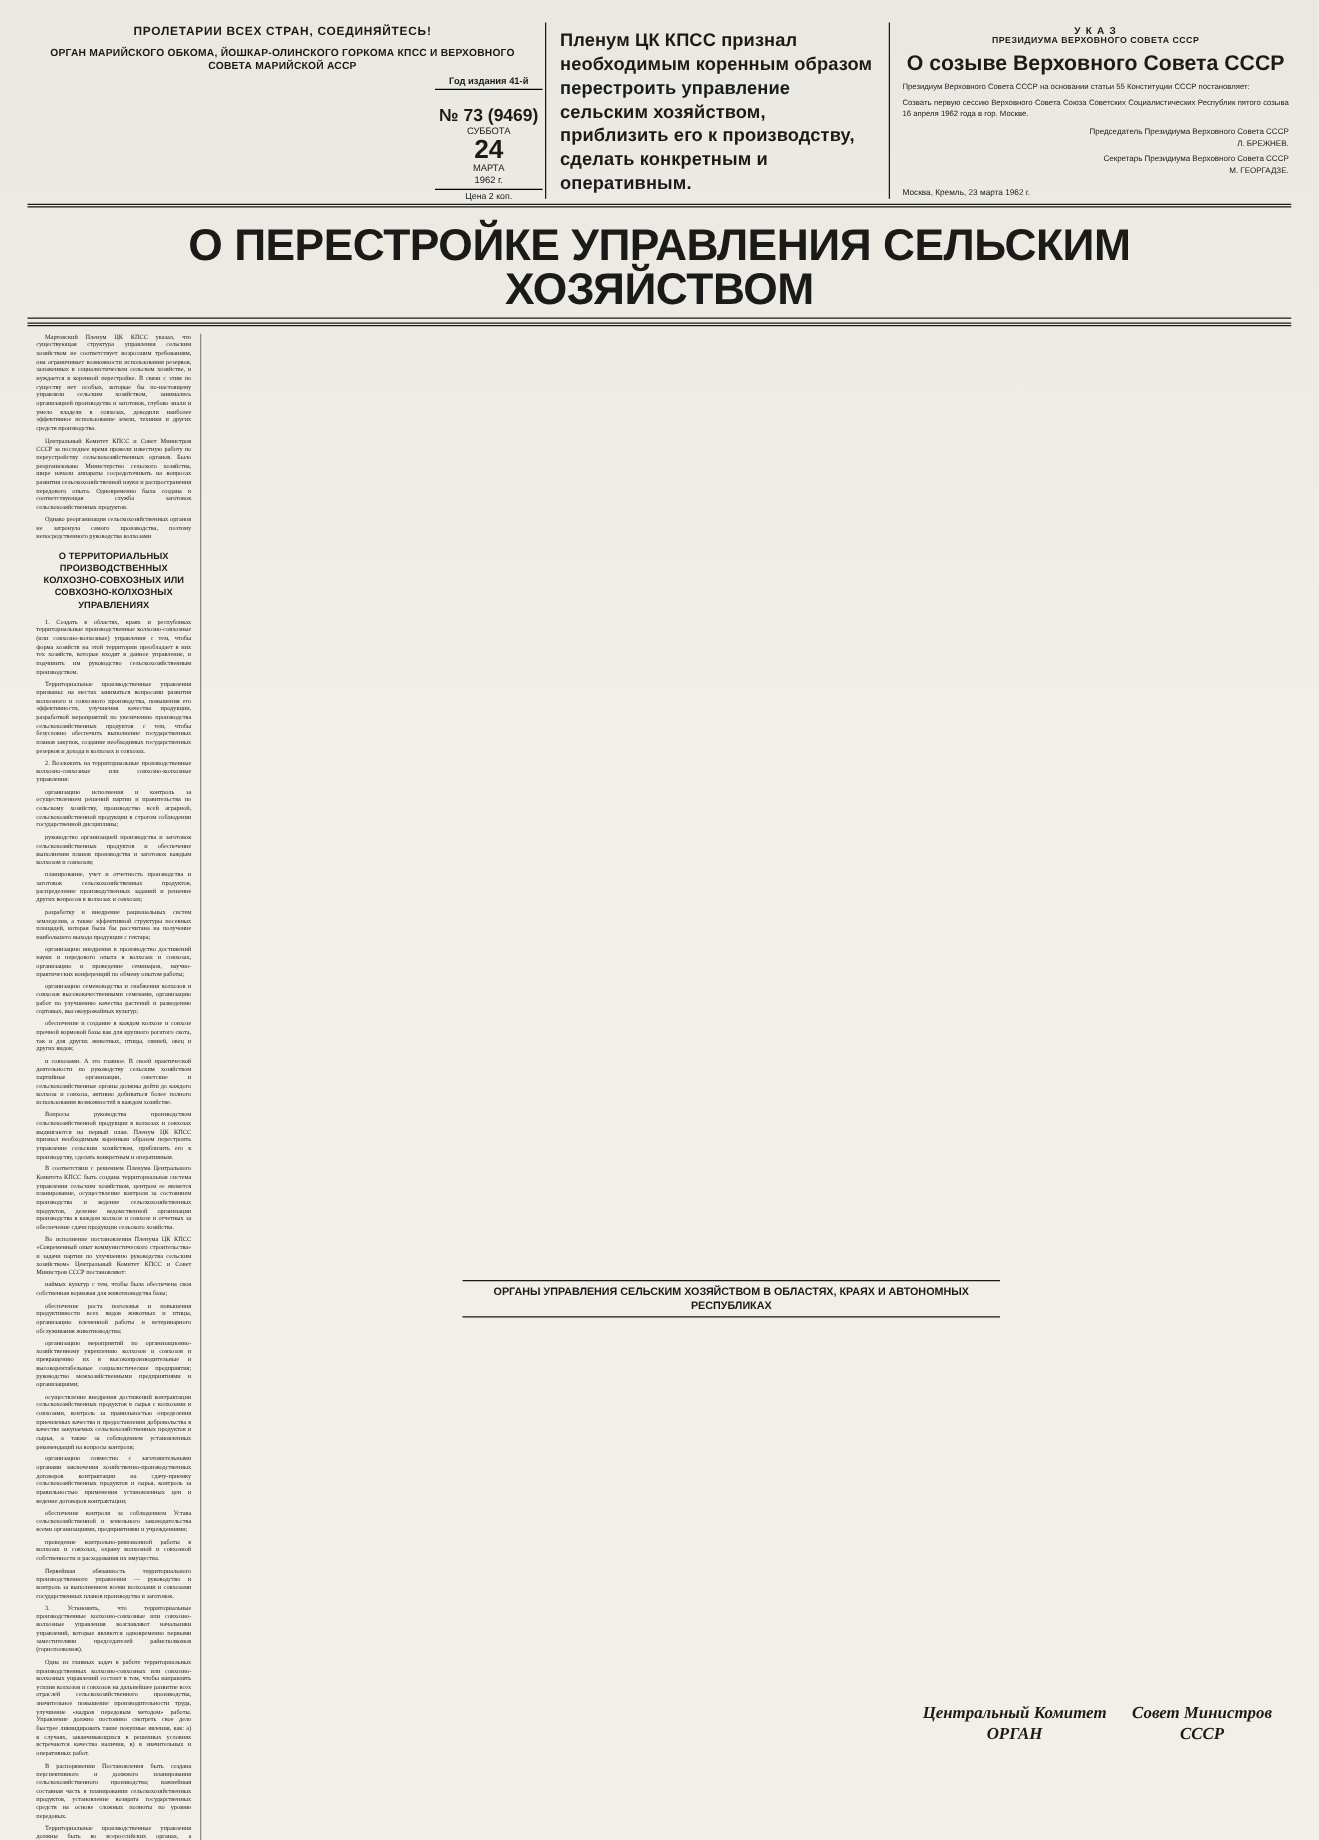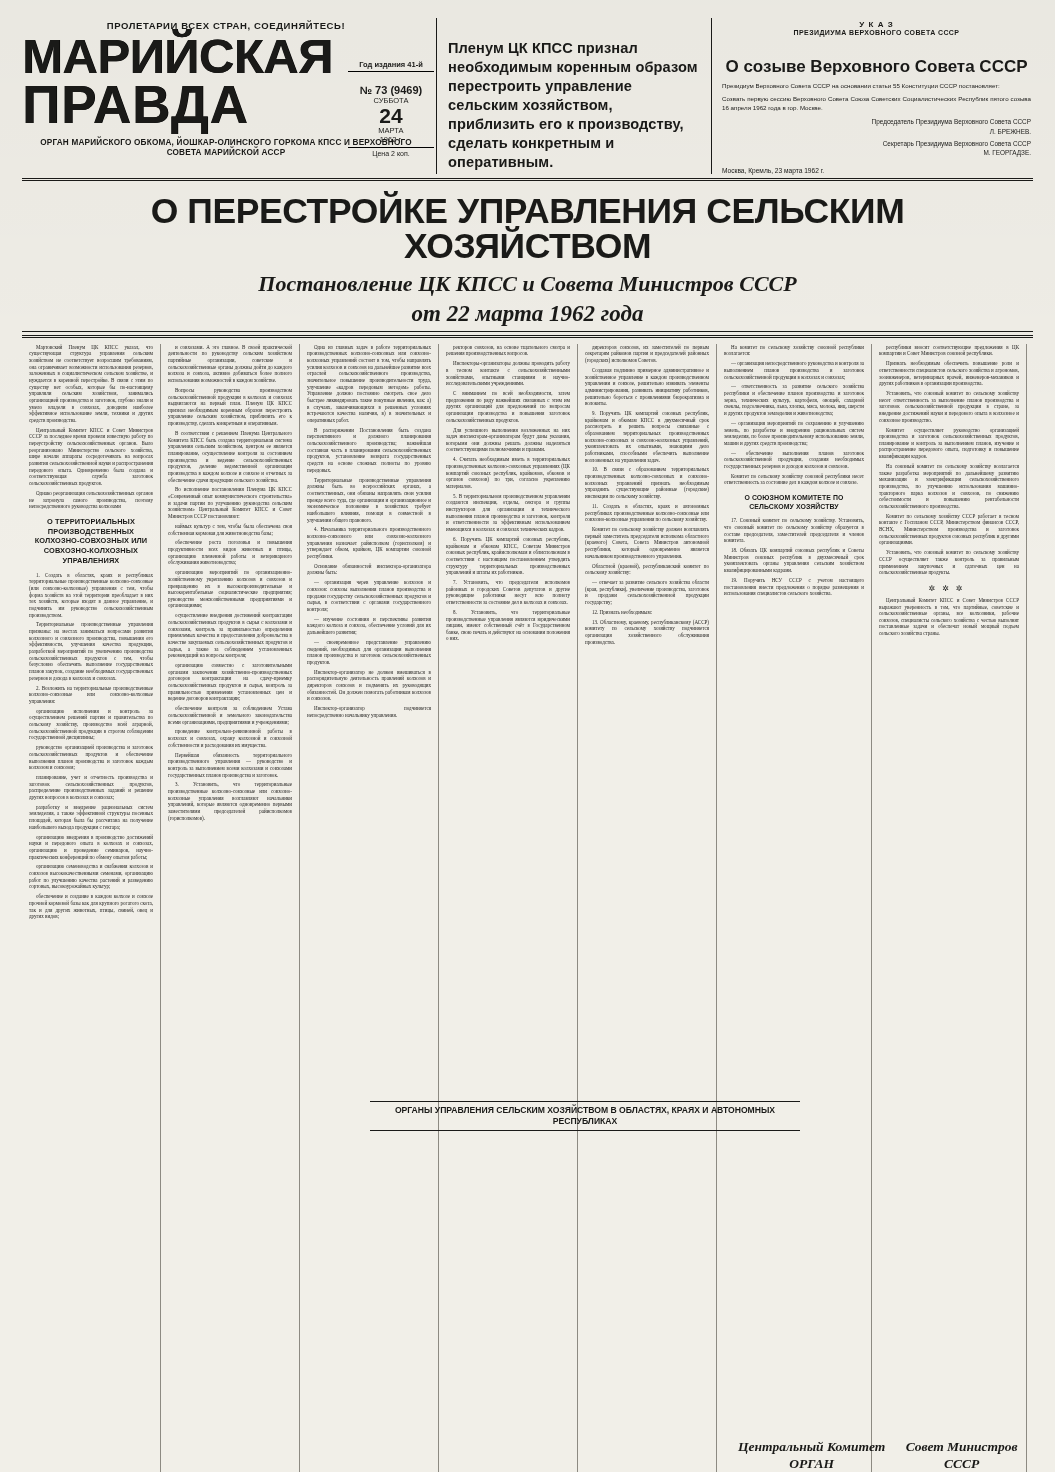--- a/index.html
+++ b/index.html
@@ -50,21 +50,21 @@
   .mh-left-bottom{
     font-size:8.2px;font-weight:bold;text-align:center;
     font-family:"Liberation Sans", sans-serif;
     line-height:1.25;margin-top:7px;letter-spacing:.2px;
   }
   .issuebox{
     position:absolute;right:2px;top:42px;width:86px;
     text-align:center;font-family:"Liberation Sans", sans-serif;
   }
   .issuebox .yr{font-size:7.5px;font-weight:bold;border-bottom:1px solid #000;padding-bottom:2px;margin-bottom:12px;}
-  .issuebox .num{font-size:11px;font-weight:bold;}
+  .issuebox .num{font-size:14px;font-weight:bold;}
   .issuebox .dw{font-size:7.5px;}
   .issuebox .day{font-size:21px;font-weight:bold;line-height:1;}
   .issuebox .mo{font-size:7.5px;}
   .issuebox .yy{font-size:7.5px;}
   .issuebox .price{font-size:7px;border-top:1px solid #000;margin-top:3px;padding-top:2px;}
 
   .mh-mid{
     flex:0 0 254px;width:254px;
     border-left:1px solid #1a1a18;border-right:1px solid #1a1a18;
     padding:6px 9px 2px 11px;
@@ -77,21 +77,21 @@
     font-weight:600;
     letter-spacing:.1px;
   }
   .mh-right{
     flex:1 1 auto;padding:2px 2px 0 10px;text-align:center;
     font-family:"Liberation Sans", sans-serif;
   }
   .ukaz{font-size:7px;font-weight:bold;letter-spacing:.4px;}
   .ukaz .u1{font-size:8px;letter-spacing:1px;}
   .mh-right h2{
-    font-size:17px;margin:21px 0 6px;line-height:1.12;font-weight:bold;
+    font-size:17px;margin:5px 0 6px;line-height:1.12;font-weight:bold;
   }
   .ukaz-body{font-size:6.2px;line-height:1.42;text-align:justify;}
   .ukaz-sign{font-size:6.4px;text-align:right;line-height:1.5;margin-top:2px;}
   .ukaz-date{font-size:6.6px;text-align:left;margin-top:9px;}
 
   
   .headline{
     text-align:center;
     font-family:"Liberation Sans", sans-serif;
     font-weight:bold;
@@ -110,20 +110,21 @@
   .subhead .l2{display:block;font-size:23px;margin-top:2px;}
   .rule-d{border-top:1px solid #1a1a18;border-bottom:3px double #1a1a18;height:3px;margin:0 0 6px;}
 
   
   .body{
     position:relative;
     display:flex;
     gap:0;
     height:1135px;
     margin-top:2px;
+    flex-direction:column;
   }
   .col{
     position:relative;
     padding:0 7px;
     box-sizing:border-box;
     border-right:1px solid #8d8a82;
   }
   .col:last-child{border-right:none;}
   .c1{width:139px;}
   .c2{width:139px;}
@@ -179,24 +180,20 @@
 </head>
 <body>
 
 <div class="page">
  <div class="inner">
 
   <div class="masthead">
 
     <div class="mh-left">
       <div class="slogan">ПРОЛЕТАРИИ ВСЕХ СТРАН, СОЕДИНЯЙТЕСЬ!</div>
-      <div class="logo">
-        <span>МАРИЙСКАЯ</span>
-        <span class="l2">ПРАВДА</span>
-      </div>
       <div class="issuebox">
         <div class="yr">Год издания 41-й</div>
         <div class="num">№ 73 (9469)</div>
         <div class="dw">СУББОТА</div>
         <div class="day">24</div>
         <div class="mo">МАРТА</div>
         <div class="yy">1962 г.</div>
         <div class="price">Цена 2 коп.</div>
       </div>
       <div class="mh-left-bottom">ОРГАН МАРИЙСКОГО ОБКОМА, ЙОШКАР-ОЛИНСКОГО ГОРКОМА КПСС И ВЕРХОВНОГО СОВЕТА МАРИЙСКОЙ АССР</div>
@@ -222,24 +219,20 @@
       </div>
       <div class="ukaz-sign">
         <div>Секретарь Президиума Верховного Совета СССР</div>
         <div>М. ГЕОРГАДЗЕ.</div>
       </div>
       <div class="ukaz-date">Москва, Кремль, 23 марта 1962 г.</div>
     </div>
   </div>
 
   <div class="headline">О ПЕРЕСТРОЙКЕ УПРАВЛЕНИЯ СЕЛЬСКИМ ХОЗЯЙСТВОМ</div>
-  <div class="subhead">
-    <span>Постановление ЦК КПСС и Совета Министров СССР</span>
-    <span class="l2">от 22 марта 1962 года</span>
-  </div>
   <div class="rule-d"></div>
 
   <div class="body">
 
     <div class="col c1">
       <p class="t first">Мартовский Пленум ЦК КПСС указал, что существующая структура управления сельским хозяйством не соответствует возросшим требованиям, она ограничивает возможности использования резервов, заложенных в социалистическом сельском хозяйстве, и нуждается в коренной перестройке. В связи с этим по существу нет особых, которые бы по-настоящему управляли сельским хозяйством, занимались организацией производства и заготовок, глубоко знали и умело владели в совхозах, доводили наиболее эффективное использование земли, техники и других средств производства.</p>
       <p class="t">Центральный Комитет КПСС и Совет Министров СССР за последнее время провели известную работу по переустройству сельскохозяйственных органов. Было реорганизовано Министерство сельского хозяйства, шире начали аппараты сосредоточивать на вопросах развития сельскохозяйственной науки и распространения передового опыта. Одновременно была создана и соответствующая служба заготовок сельскохозяйственных продуктов.</p>
       <p class="t">Однако реорганизация сельскохозяйственных органов не затронула самого производства, поэтому непосредственного руководства колхозами</p>
       <p class="t"></p>
       <div class="sec-title">О ТЕРРИТОРИАЛЬНЫХ ПРОИЗВОДСТВЕННЫХ КОЛХОЗНО-СОВХОЗНЫХ ИЛИ СОВХОЗНО-КОЛХОЗНЫХ УПРАВЛЕНИЯХ</div>

